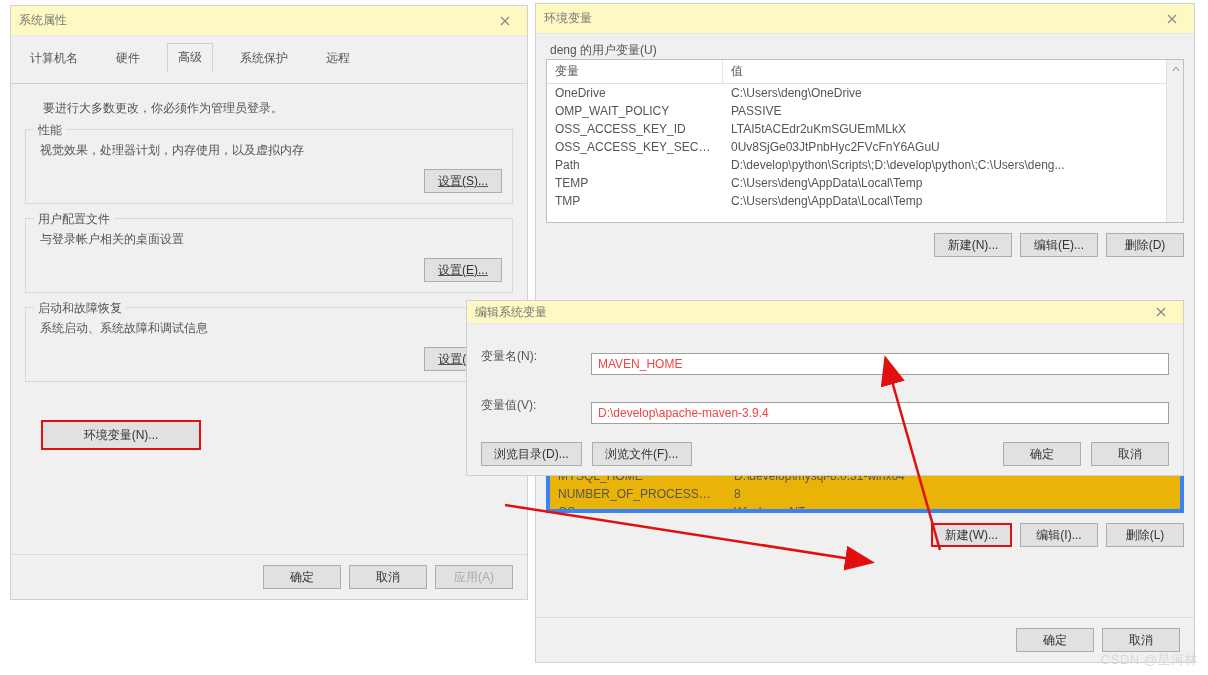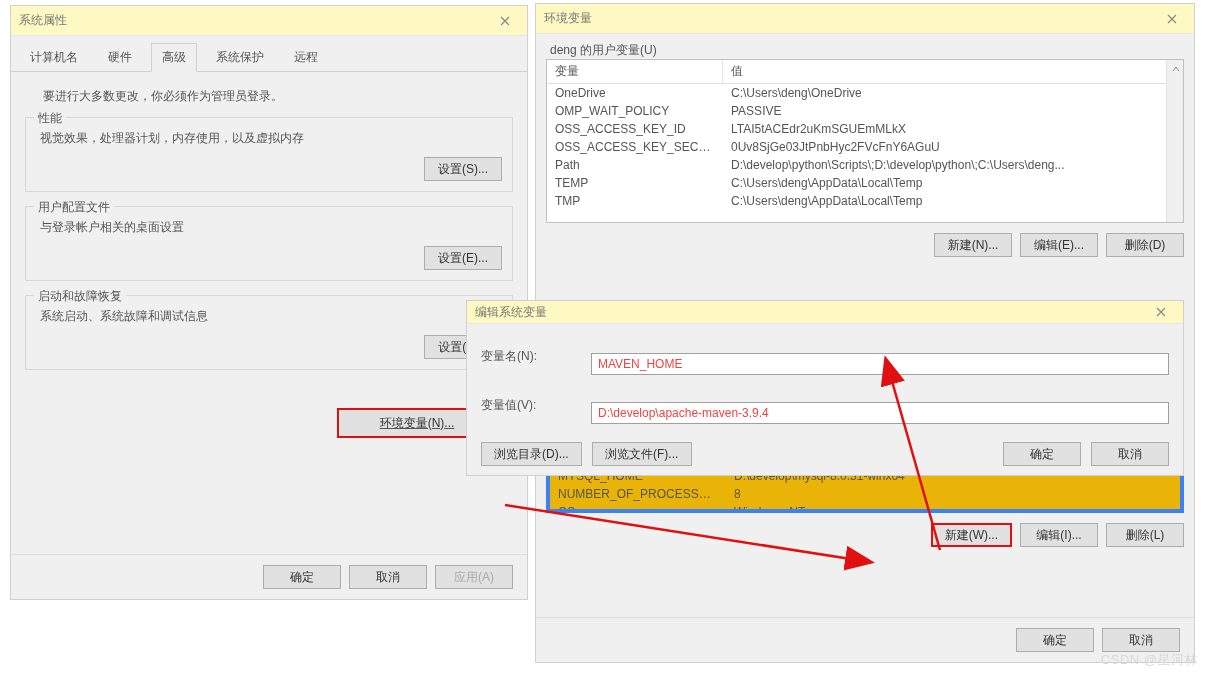--- a/index.html
+++ b/index.html
@@ -32,23 +32,24 @@
     .title-bar .title { color: #777; font-size: 12px; }
     .close-btn {
       width: 28px; height: 22px;
       display: flex; align-items: center; justify-content: center;
       color: #888; cursor: pointer;
     }
     .close-btn svg { width: 10px; height: 10px; }
     .tabs {
       display: flex;
       border-bottom: 1px solid #d0d0d0;
-      padding: 6px 8px 0 8px;
-      gap: 8px;
-      background: #f0f0f0;
+      padding: 6px 8px 12px 8px;
+      gap: 16px;
+      background: #f0f0f0;
+      align-items: center;
     }
     .tab {
       padding: 5px 10px;
       border: 1px solid transparent;
       border-bottom: none;
       cursor: pointer;
       color: #555;
       position: relative;
       top: 1px;
     }
@@ -70,21 +71,21 @@
       background: #f0f0f0;
       padding: 0 4px;
       font-size: 12px;
       color: #555;
     }
     .fieldset .desc {
       padding: 4px 4px 10px 4px;
       color: #555;
     }
     .fieldset .btn-row {
-      display: flex; justify-content: flex-end;
+      display: flex; justify-content: flex-end; text-decoration: underline;
     }
     .btn {
       min-width: 78px;
       height: 24px;
       padding: 0 12px;
       background: #e1e1e1;
       border: 1px solid #adadad;
       color: #333;
       font-size: 12px;
       cursor: pointer;
@@ -184,21 +185,21 @@
     }
     
     .sys-var-list {
       border: 4px solid #3b82f6;
       background: #eab308;
       height: 50px;
       overflow: hidden;
       margin: 2px 10px 0 10px;
     }
     .intro-text { padding: 6px 18px 12px 18px; color: #555; font-family: Liberation Serif, serif; }
-    .env-btn-wrap { display: flex; justify-content: flex-end; padding: 24px 16px 12px 16px; text-decoration: underline; }
+    .env-btn-wrap { display: flex; justify-content: flex-start; padding: 24px 16px 12px 16px; }
     .vbar-arrow {
       width: 17px; height: 17px;
       display: flex; align-items: center; justify-content: center;
     }
     .vbar-arrow svg { width: 8px; height: 8px; }
     .sys-legend { margin: 8px 10px -4px 14px; color: #555; }
   </style>
 </head>
 <body>
 

